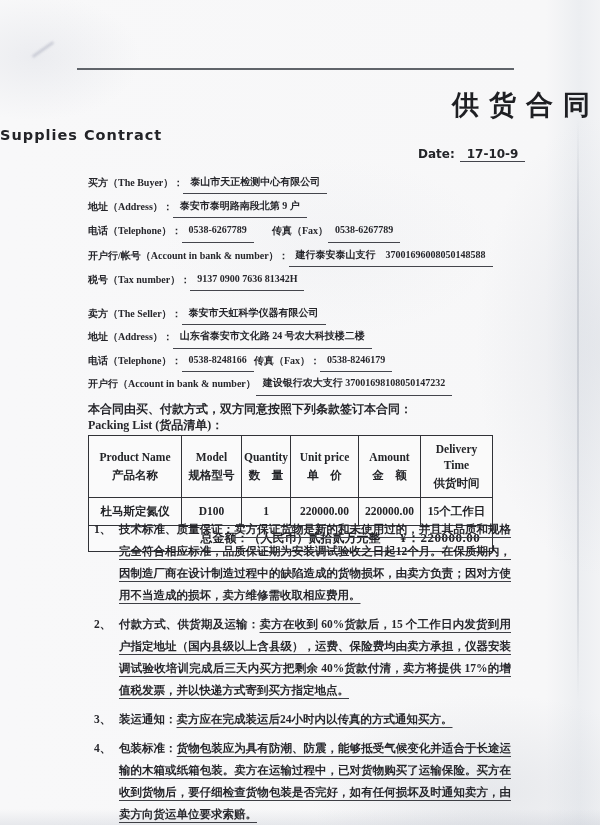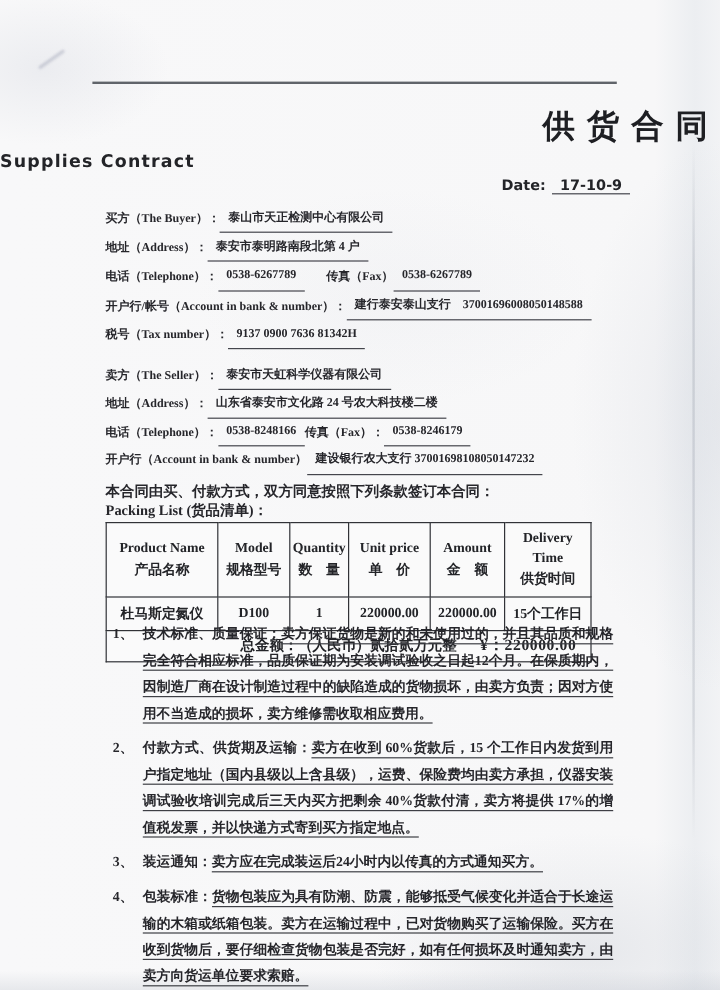--- a/index.html
+++ b/index.html
@@ -76,21 +76,21 @@
 
   <div class="body">
 
     <div class="buyer">
       <div class="frow">
         <span>买方（The Buyer）：</span>
         <span class="uval">泰山市天正检测中心有限公司</span>
       </div>
       <div class="frow">
         <span>地址（Address）：</span>
-        <span class="uval">泰安市泰明路南段北第 4 户</span>
+        <span class="uval">泰安市泰明路南段北第 9 户</span>
       </div>
       <div class="frow">
         <span>电话（Telephone）：</span>
         <span class="uval">0538-6267789</span>
         <span class="gap"></span>
         <span>传真（Fax）</span>
         <span class="uval">0538-6267789</span>
       </div>
       <div class="frow">
         <span>开户行/帐号（Account in bank &amp; number）：</span>

